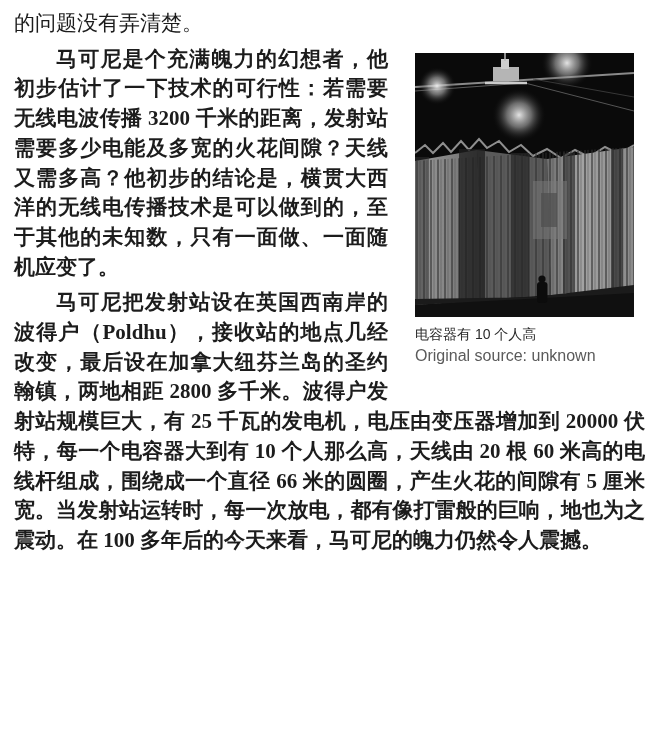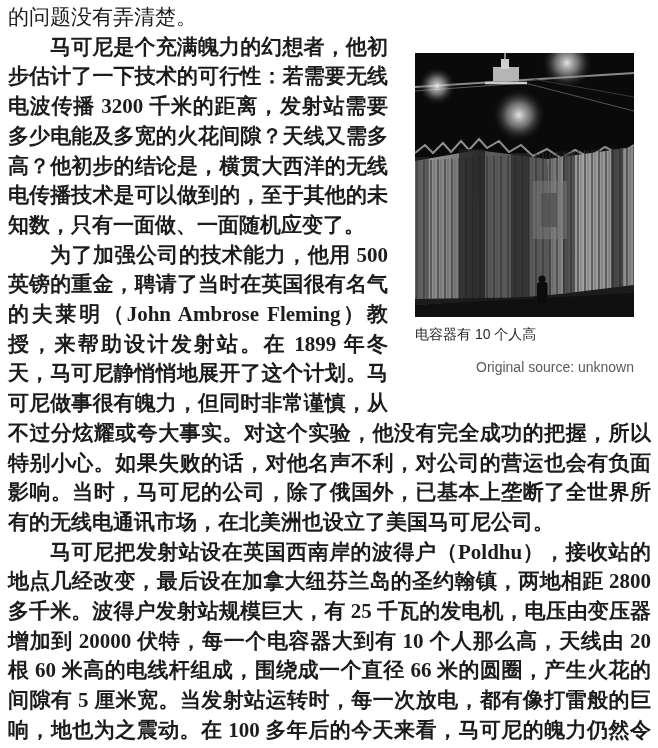--- a/index.html
+++ b/index.html
@@ -12,21 +12,21 @@
   .page {
     box-sizing: border-box;
     width: 658px; height: 748px;
     padding: 3px 7px 0 8px;
     color: #1c1c1c;
     font-size: 21px;
     line-height: 29.7px;
     text-align: justify;
     text-justify: inter-ideograph;
   }
-  .page p { margin: 0; padding: 0; }
+  .page p { margin: 6px; padding: 0; }
   .page p.indent { text-indent: 2em; font-weight: bold; }
 
   figure.photo-figure {
     float: right;
     width: 219px;
     margin: 33px 0 16px 10px;
     padding: 17px;
   }
   .photo-frame {
     width: 219px; height: 264px;
@@ -37,25 +37,24 @@
     font-family: "Liberation Sans", "DejaVu Sans", sans-serif;
     font-size: 14px;
     line-height: 17px;
     color: #2a2a2a;
     text-align: left;
     text-indent: 0;
     margin-top: 9px;
   }
   .credit {
     font-family: "Liberation Sans", "DejaVu Sans", sans-serif;
-    font-size: 14px;
+    font-size: 16px;
     line-height: 13px;
     color: #5a5a5a;
-    text-align: right;
-    margin-top: 18px;
+    margin-top: 6px;
   }
 </style>
 </head>
 <body>
 
 <div class="page">
 
   <figure class="photo-figure">
     <svg class="photo-frame" viewBox="0 0 219 264" xmlns="http://www.w3.org/2000/svg">
       <defs>
@@ -118,16 +117,15 @@
 
       <circle cx="127" cy="226" r="3.6" fill="#0c0c0c"></circle>
       <rect x="122" y="229" width="10.5" height="21" rx="3" fill="#0c0c0c"></rect>
     </svg>
     <figcaption class="caption">电容器有 10 个人高</figcaption>
     <div class="credit">Original source: unknown</div>
   </figure>
 
   <p>的问题没有弄清楚。</p>
   <p class="indent">马可尼是个充满魄力的幻想者，他初步估计了一下技术的可行性：若需要无线电波传播 3200 千米的距离，发射站需要多少电能及多宽的火花间隙？天线又需多高？他初步的结论是，横贯大西洋的无线电传播技术是可以做到的，至于其他的未知数，只有一面做、一面随机应变了。</p>
-  <p class="indent">为了加强公司的技术能力，他用 500 英镑的重金，聘请了当时在英国很有名气的夫莱明（John Ambrose Fleming）教授，来帮助设计发射站。在 1899 年冬天，马可尼静悄悄地展开了这个计划。马可尼做事很有魄力，但同时非常谨慎，从不过分炫耀或夸大事实。对这个实验，他没有完全成功的把握，所以特别小心。如果失败的话，对他名声不利，对公司的营运也会有负面影响。当时，马可尼的公司，除了俄国外，已基本上垄断了全世界所有的无线电通讯市场，在北美洲也设立了美国马可尼公司。</p>
   <p class="indent">马可尼把发射站设在英国西南岸的波得户（Poldhu），接收站的地点几经改变，最后设在加拿大纽芬兰岛的圣约翰镇，两地相距 2800 多千米。波得户发射站规模巨大，有 25 千瓦的发电机，电压由变压器增加到 20000 伏特，每一个电容器大到有 10 个人那么高，天线由 20 根 60 米高的电线杆组成，围绕成一个直径 66 米的圆圈，产生火花的间隙有 5 厘米宽。当发射站运转时，每一次放电，都有像打雷般的巨响，地也为之震动。在 100 多年后的今天来看，马可尼的魄力仍然令人震撼。</p>
 
 </div>
 
 </body></html>

